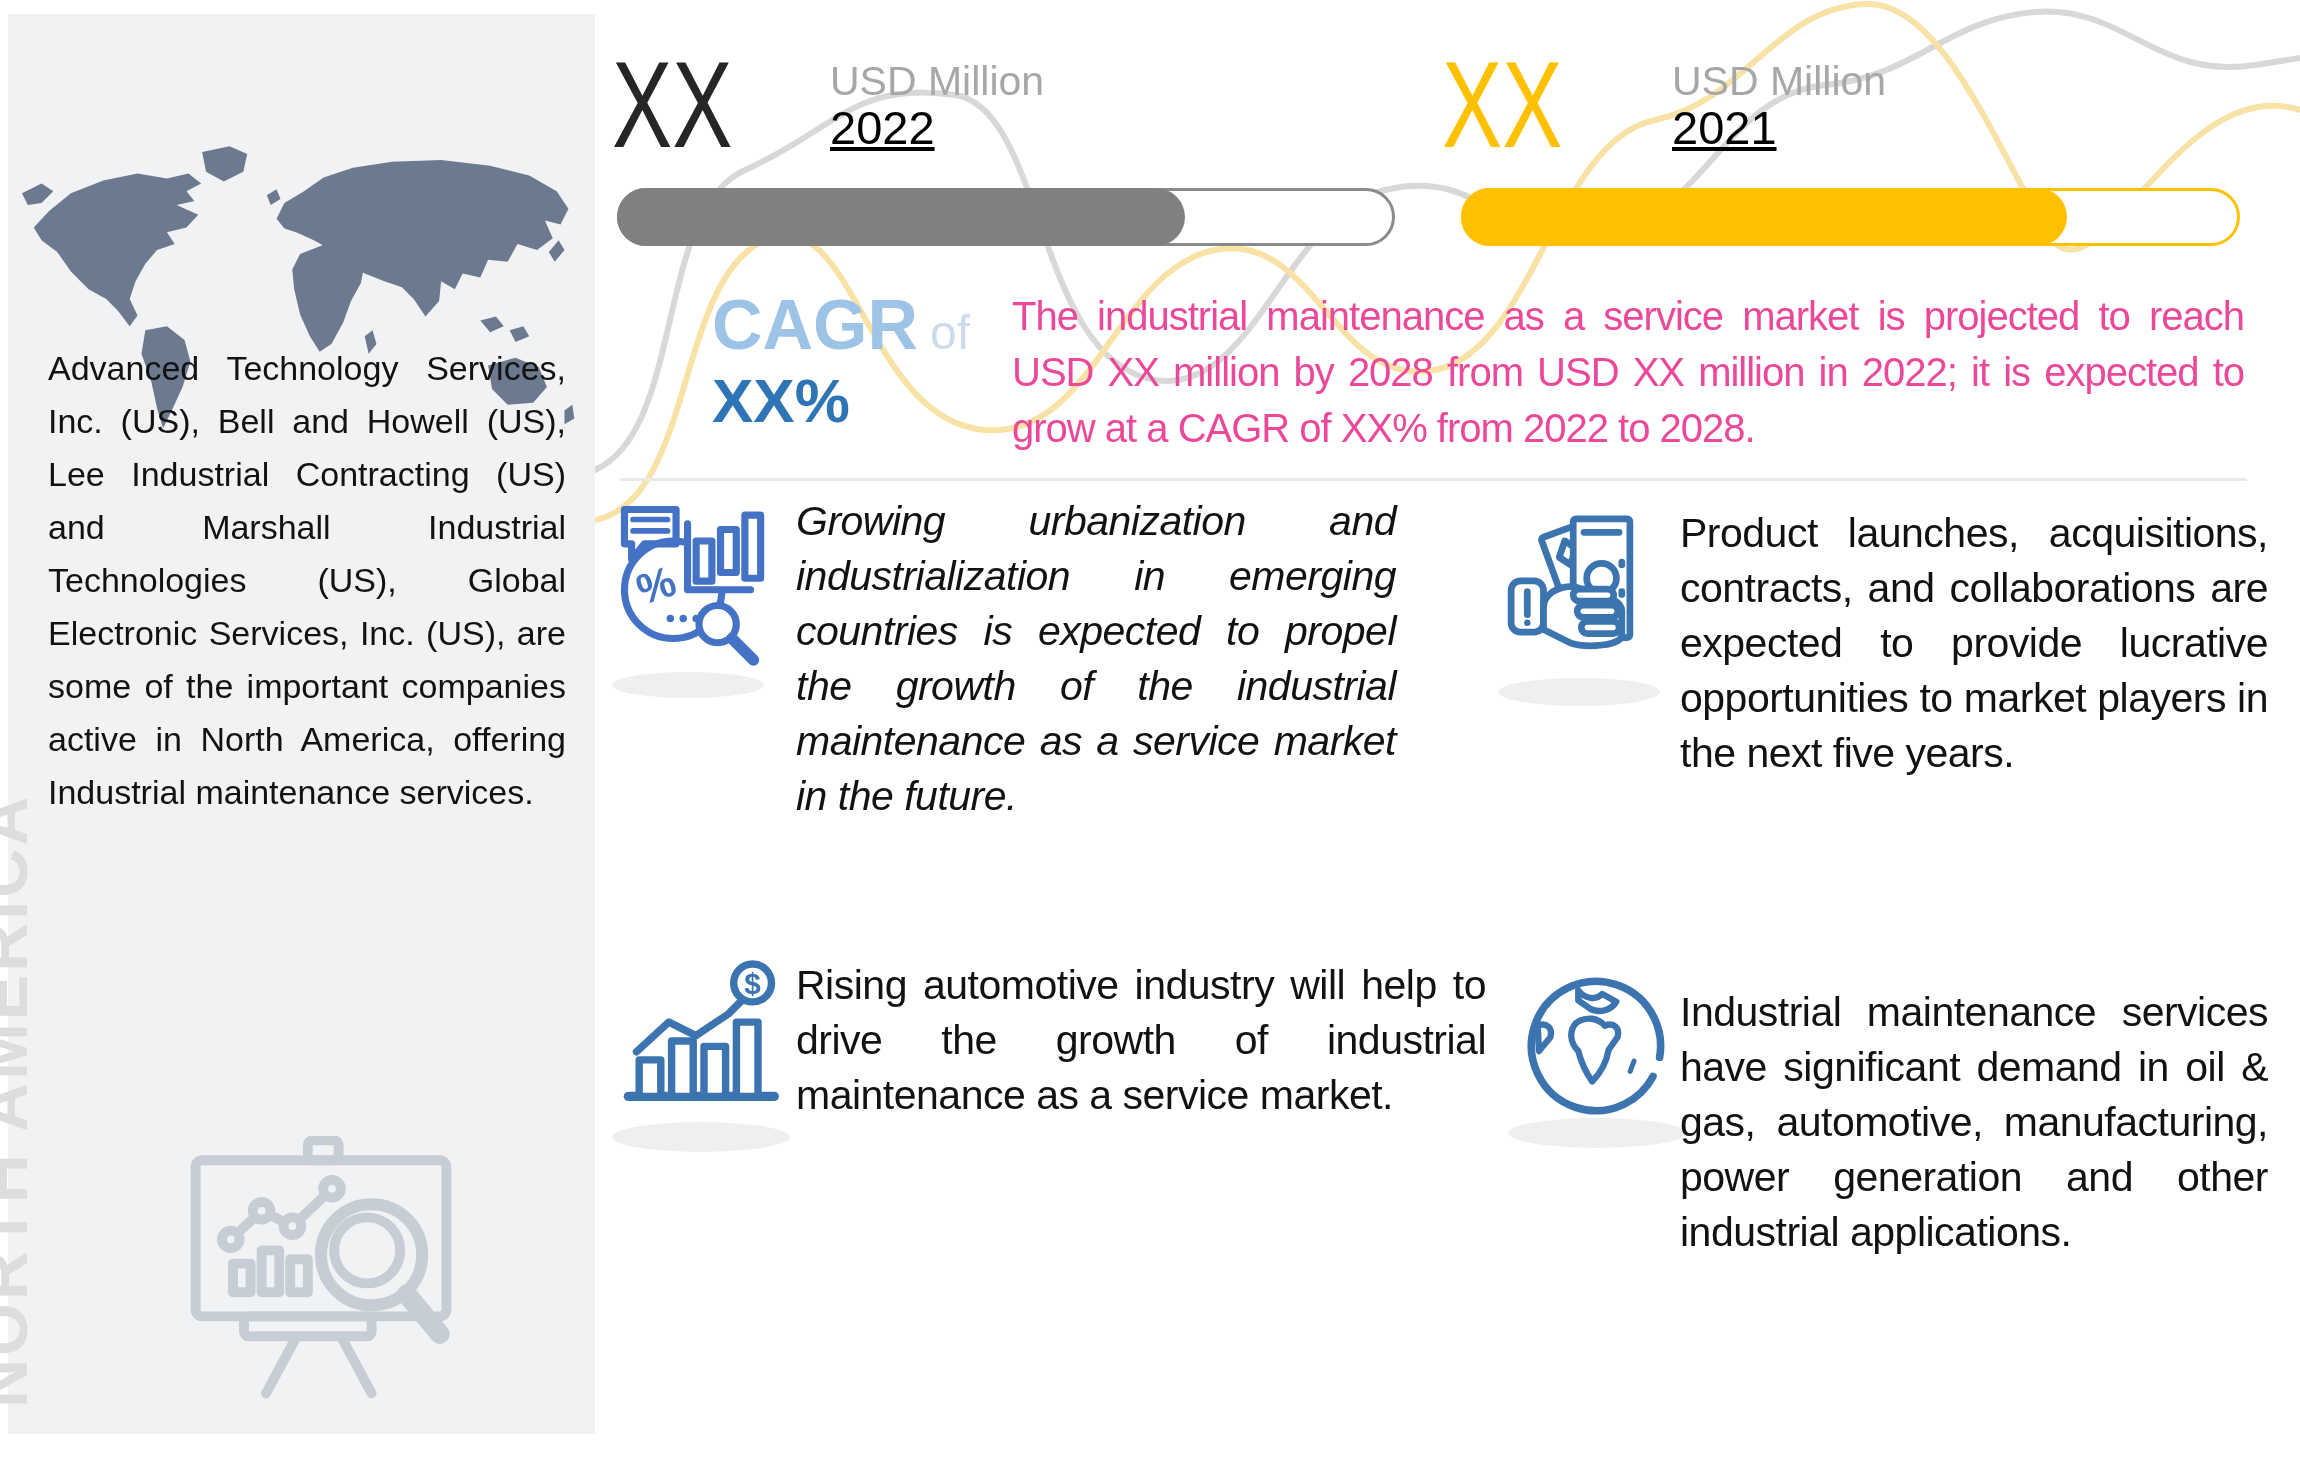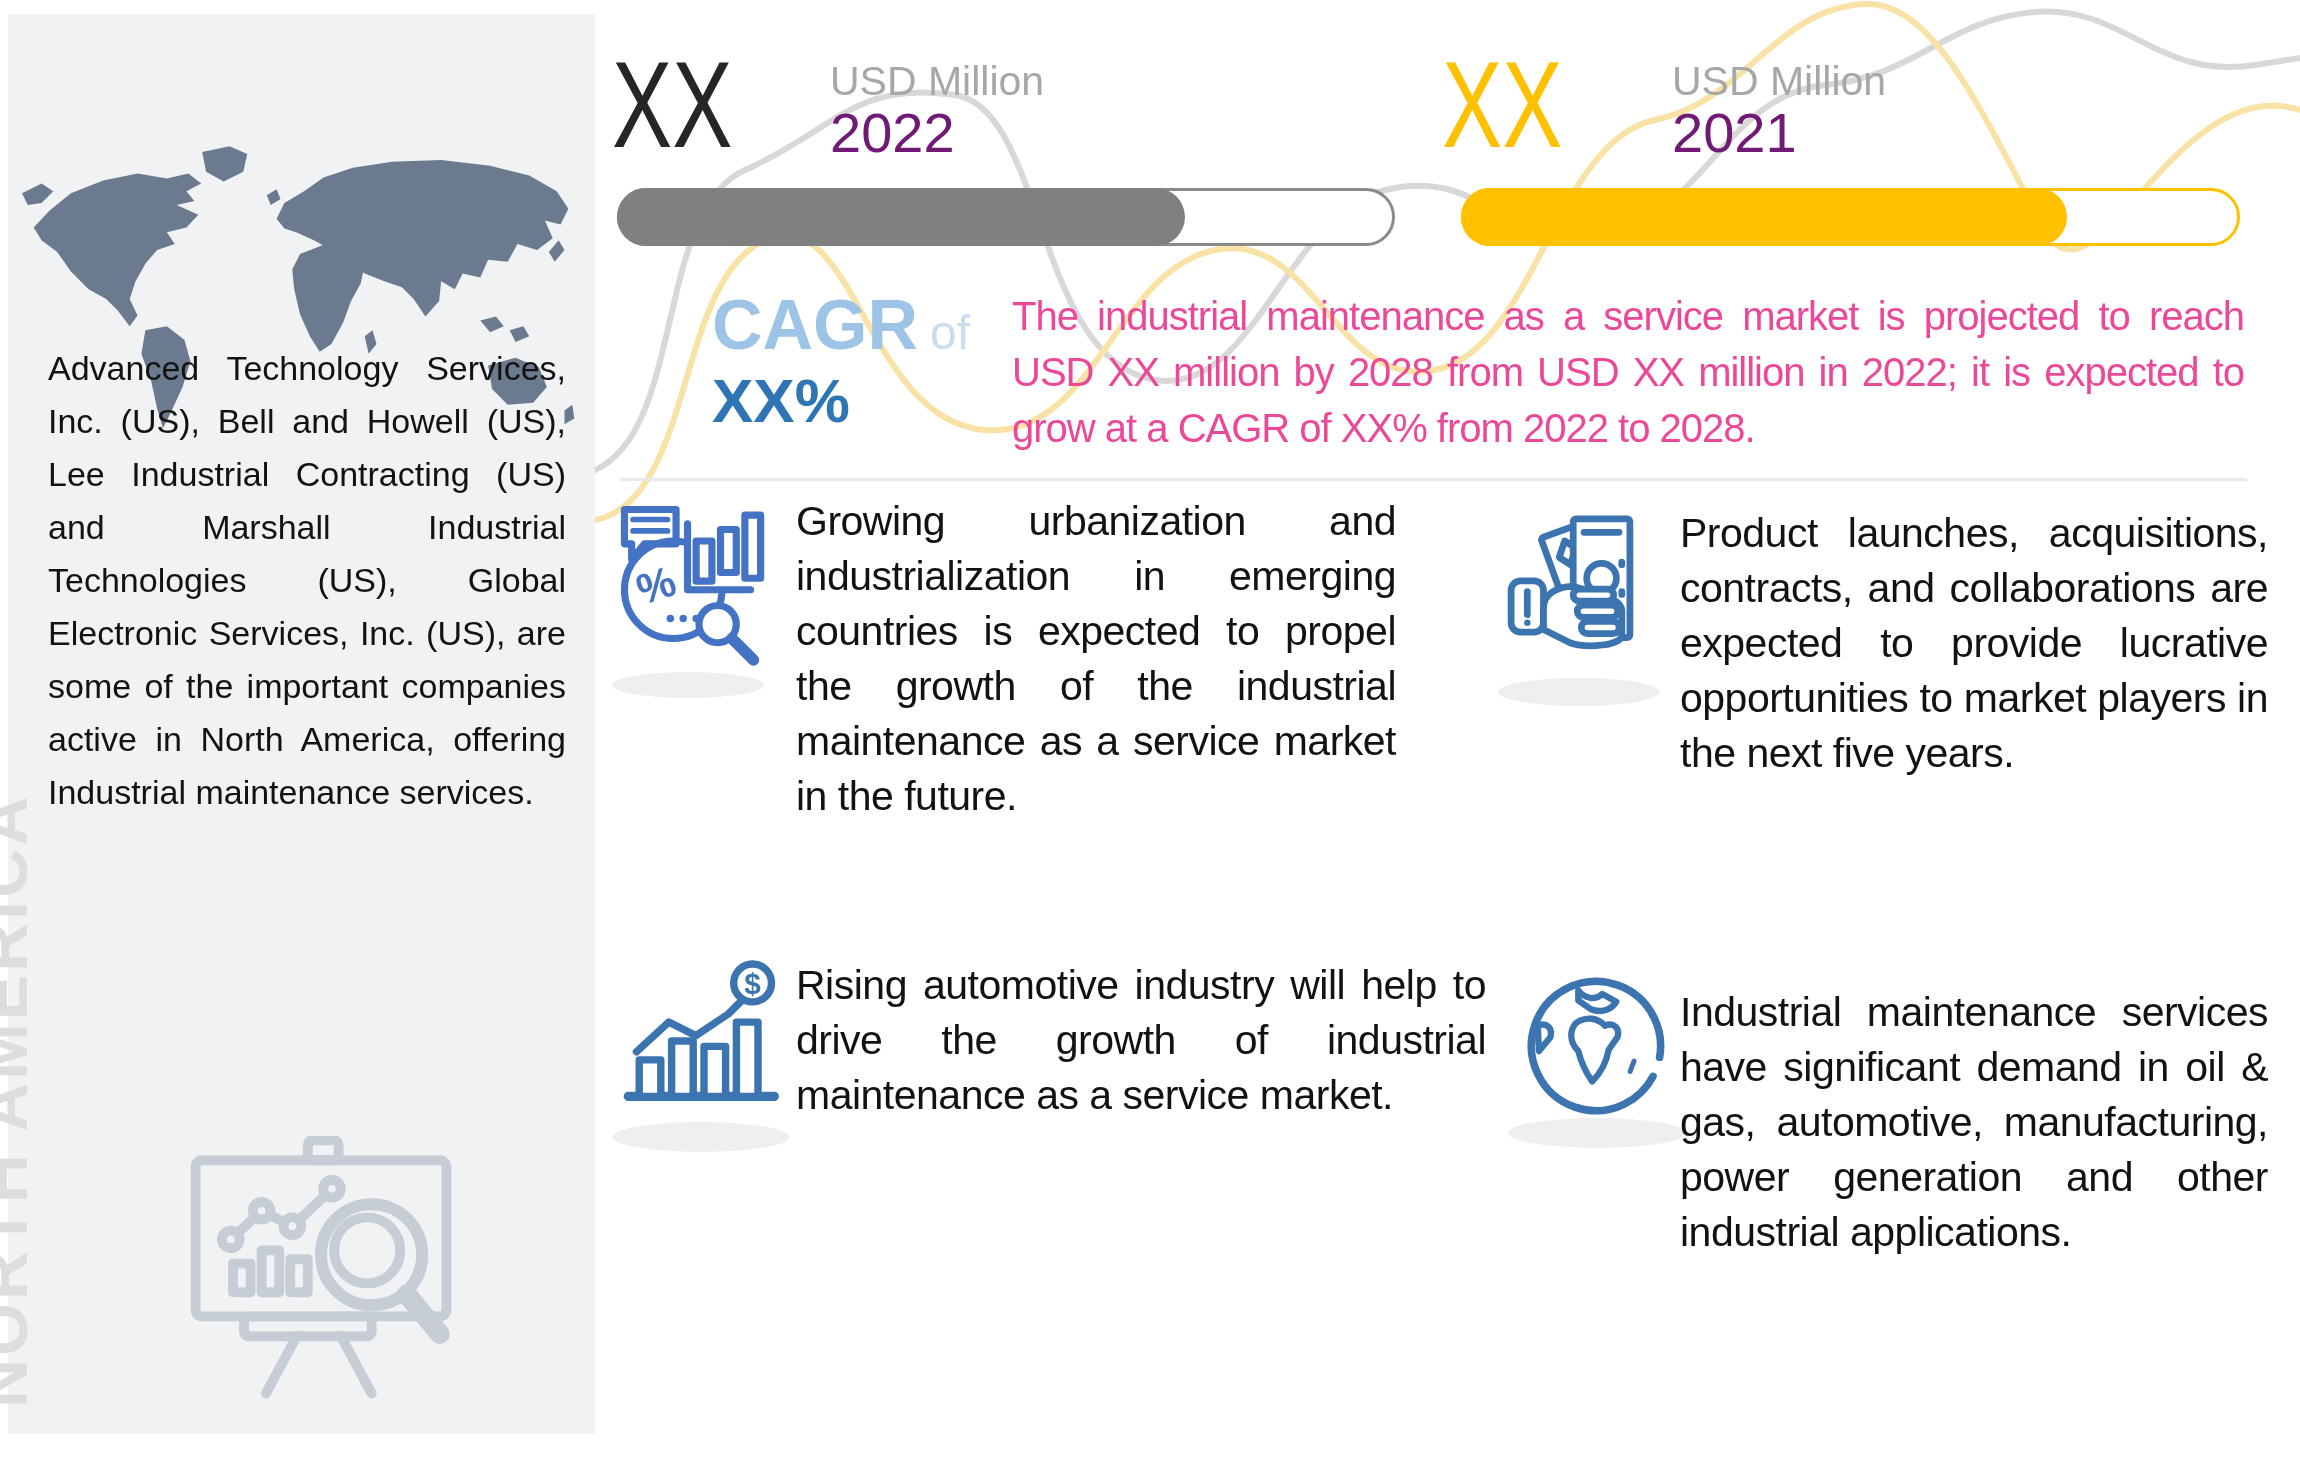--- a/index.html
+++ b/index.html
@@ -24,21 +24,21 @@
   .waves-svg{position:absolute;left:595px;top:0;width:1705px;height:560px;z-index:0;}
   
   .stat-value{position:absolute;top:44px;z-index:2;font-size:122px;font-weight:400;line-height:1;}
   .stat-value>span{display:inline-block;transform:scaleX(0.74);transform-origin:0 0;}
   .stat-value-2022{left:612px;color:#262626;}
   .stat-value-2028{left:1442px;color:#FFC000;}
   .stat-labels{position:absolute;top:60px;z-index:2;line-height:1.06;}
   .stat-labels-2022{left:830px;}
   .stat-labels-2028{left:1672px;}
   .stat-unit{font-size:41px;color:#a7a7a7;}
-  .stat-year{font-size:56px;color:#701a75;}
+  .stat-year{font-size:47px;color:#000000;text-decoration:underline;}
   .bar{position:absolute;top:188px;height:58px;border-radius:32px;background:#fff;box-sizing:border-box;z-index:2;}
   .bar-2022{left:617px;width:778px;border:3px solid #8a8a8a;}
   .bar-2028{left:1461px;width:779px;border:3px solid #FFC000;}
   .bar-fill{position:absolute;left:-3px;top:-3px;height:58px;border-radius:32px;}
   .bar-fill-2022{width:568px;background:#808080;}   
   .bar-fill-2028{width:606px;background:#FFC000;}   
   
   .cagr{position:absolute;left:712px;top:290px;z-index:2;line-height:1.0;}
   .cagr-row1{font-size:70px;font-weight:bold;color:#9DC3E6;}
   .cagr-of{font-size:48px;font-weight:400;color:#cbdded;margin-left:12px;text-align:right;}
@@ -56,21 +56,21 @@
   .icon-4{left:1520px;top:970px;width:152px;height:152px;}
   .icon-shadow{position:absolute;background:#efefef;border-radius:50%;z-index:1;}
   .shadow-1{left:612px;top:672px;width:152px;height:26px;}
   .shadow-2{left:1498px;top:678px;width:162px;height:28px;}
   .shadow-3{left:612px;top:1122px;width:178px;height:30px;}
   .shadow-4{left:1508px;top:1118px;width:178px;height:30px;}
   .insight-text{
     position:absolute;z-index:2;font-size:41px;line-height:1.34;
     letter-spacing:-0.5px;text-align:justify;color:#121212;
   }
-  .text-1{left:796px;top:494px;width:600px;}
+  .text-1{left:796px;top:494px;width:600px;font-style:italic;}
   .text-2{left:1680px;top:506px;width:588px;}
   .text-3{left:796px;top:958px;width:690px;}
   .text-4{left:1680px;top:966px;width:588px;margin-top:19px;}
 </style>
 </head>
 <body>
 
 <div class="sidebar">
   <svg class="map-svg" viewBox="0 0 580 330" preserveAspectRatio="xMidYMid meet">
     <g fill="#6b7a8f" stroke="none">

